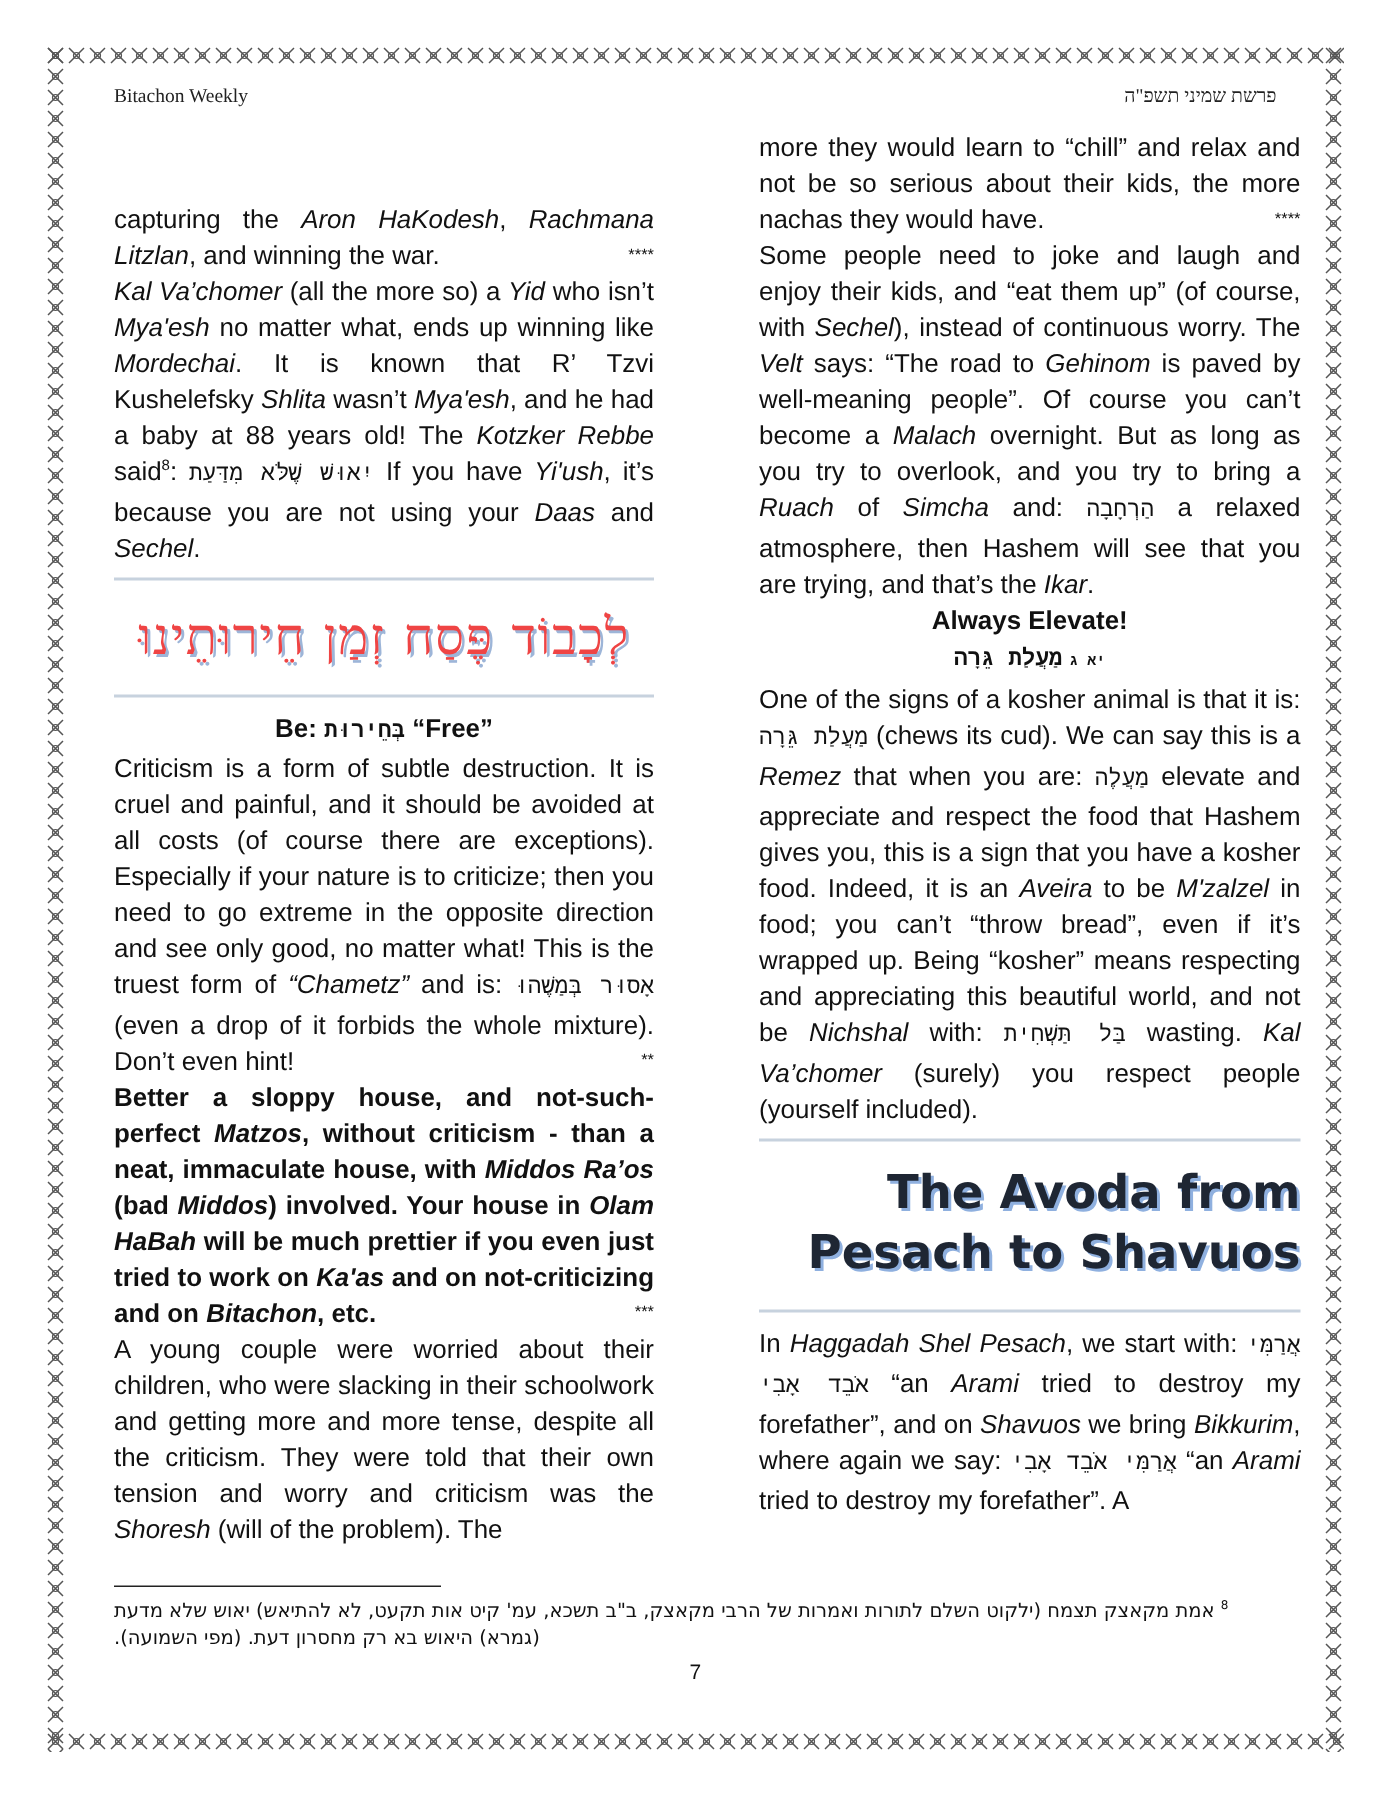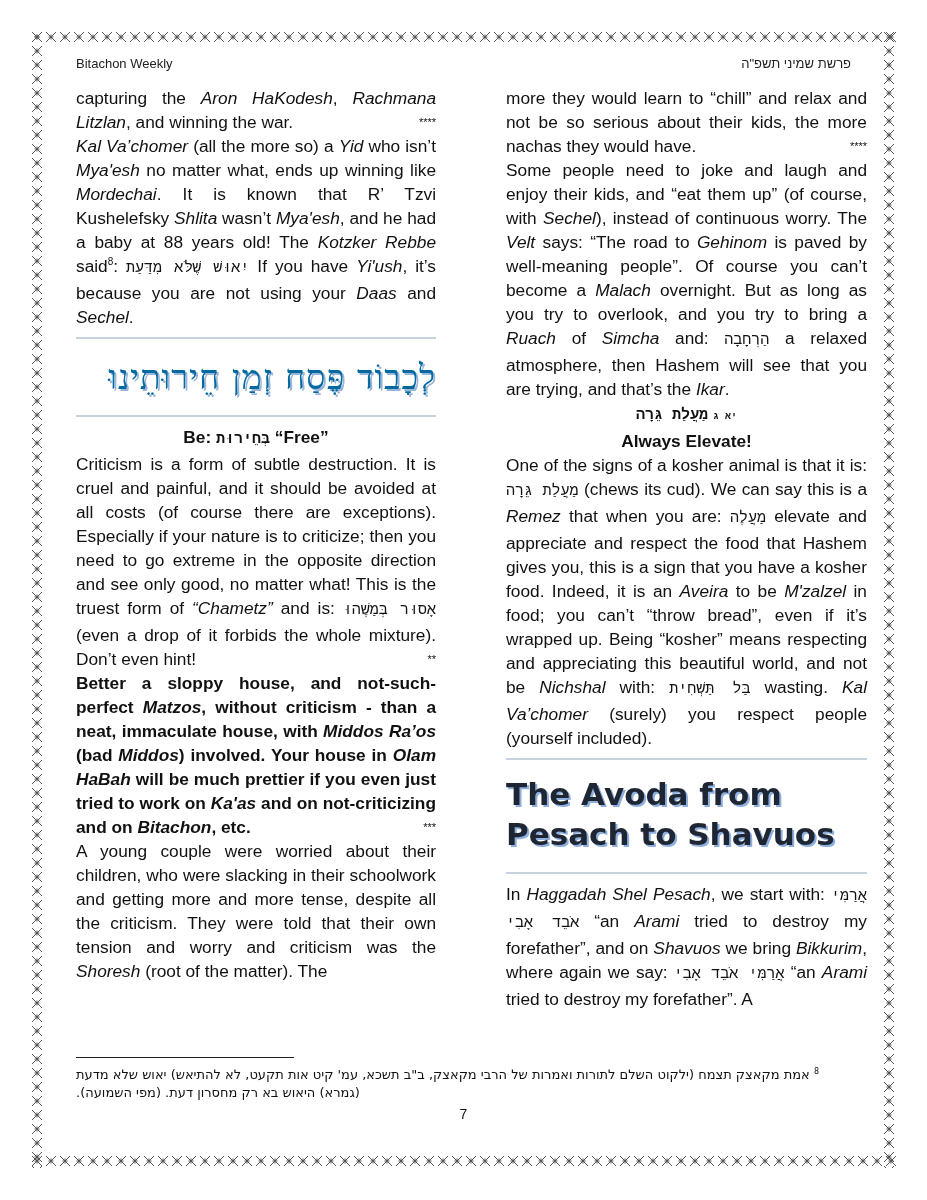--- a/index.html
+++ b/index.html
@@ -10,41 +10,41 @@
   .border-frame .edge { position: absolute; }
   .edge.top, .edge.bottom { left: 0; right: 0; height: 14px; }
   .edge.top { top: 0; }
   .edge.bottom { bottom: 0; }
   .edge.left, .edge.right { top: 0; bottom: 0; width: 14px; }
   .edge.left { left: 0; }
   .edge.right { right: 0; }
   .edge svg { width: 100%; height: 100%; display: block; }
 
   .header { position: absolute; top: 56px; left: 76px; right: 76px; height: 20px;
-            font-family: Liberation Sans, sans-serif; font-size: 13px; color: #222; }
+            font-family: Liberation Serif, serif; font-size: 13px; color: #222; }
   .header .left { position: absolute; left: 0; top: 0; }
   .header .right { position: absolute; right: 0; top: 0; direction: rtl; }
 
   .col { position: absolute; top: 86px; width: 360px; font-size: 17.3px; line-height: 24px; }
-  .col.left { left: 76px; }
+  .col.left { left: 76px; margin-top: 48px; }
   .col.right { left: 490px; width: 361px; margin-left: 16px; }
   .col p { margin: 0; text-align: justify; }
   .col p.last { text-align-last: left; }
   .stars { float: right; font-size: 11px; line-height: 24px; }
   .center { text-align: center !important; }
   .bold { font-weight: bold; }
   i { font-style: italic; }
   .heb { font-family: Liberation Mono, monospace; font-size: 15px; direction: rtl; unicode-bidi: isolate; }
   sup { font-size: 10px; line-height: 0; }
 
   .divider { height: 2px; background: #c7d2de; margin: 8px 0; }
-  .banner-heb { text-align: right; direction: rtl; font-family: "DejaVu Serif", serif;
-                font-size: 34px; line-height: 60px; color: #0369a1;
+  .banner-heb { text-align: center; direction: rtl; font-family: "DejaVu Serif", serif;
+                font-size: 34px; line-height: 60px; color: #ef4444;
                 text-shadow: 2px 2px 0 #9db5d8; letter-spacing: 1px; }
-  .banner-en { text-align: left; font-family: "DejaVu Sans", sans-serif; font-weight: bold;
+  .banner-en { text-align: right; font-family: "DejaVu Sans", sans-serif; font-weight: bold;
                font-size: 31px; line-height: 40px; color: #1e2633; padding: 6px 0 10px;
                text-shadow: 2px 2px 0 #8fb0df; }
 
   .footnote-rule { position: absolute; left: 76px; top: 1057px; width: 218px; height: 1px; background: #222; }
   .footnote { position: absolute; left: 76px; top: 1066px; width: 776px; direction: rtl;
               font-family: "DejaVu Sans", sans-serif; font-size: 13px; line-height: 18px; text-align: left; }
   .footnote sup { font-size: 8px; }
   .page-num { position: absolute; top: 1106px; left: 0; right: 0; text-align: center;
               font-size: 14px; }
 </style>
@@ -92,29 +92,29 @@
   <div class="divider"></div>
   <div class="banner-heb">לְכָבוֹד פֶּסַח זְמַן חֵירוּתֵינוּ</div>
   <div class="divider"></div>
 
   <p class="center bold"><span>Be: </span><span class="heb bold">בְּחֵירוּת</span><span> “Free”</span></p>
 
   <p><span>Criticism is a form of subtle destruction. It is cruel and painful, and it should be avoided at all costs (of course there are exceptions). Especially if your nature is to criticize; then you need to go extreme in the opposite direction and see only good, no matter what! This is the truest form of </span><i>“Chametz”</i><span> and is: </span><span class="heb">אָסוּר בְּמַשֶׁהוּ</span><span> (even a drop of it forbids the whole mixture). Don’t even hint!</span><span class="stars">**</span></p>
 
   <p class="bold"><span>Better a sloppy house, and not-such-perfect </span><i>Matzos</i><span>, without criticism - than a neat, immaculate house, with </span><i>Middos Ra’os</i><span> (bad </span><i>Middos</i><span>) involved. Your house in </span><i>Olam HaBah</i><span> will be much prettier if you even just tried to work on </span><i>Ka'as</i><span> and on not-criticizing and on </span><i>Bitachon</i><span>, etc.</span><span class="stars" style="font-weight:normal">***</span></p>
 
-  <p><span>A young couple were worried about their children, who were slacking in their schoolwork and getting more and more tense, despite all the criticism. They were told that their own tension and worry and criticism was the </span><i>Shoresh</i><span> (root of the matter). The</span></p>
+  <p><span>A young couple were worried about their children, who were slacking in their schoolwork and getting more and more tense, despite all the criticism. They were told that their own tension and worry and criticism was the </span><i>Shoresh</i><span> (will of the problem). The</span></p>
 </div>
 
 <div class="col right">
   <p><span>more they would learn to “chill” and relax and not be so serious about their kids, the more nachas they would have.</span><span class="stars">****</span></p>
   <p class="last"><span>Some people need to joke and laugh and enjoy their kids, and “eat them up” (of course, with </span><i>Sechel</i><span>), instead of continuous worry. The </span><i>Velt</i><span> says: “The road to </span><i>Gehinom</i><span> is paved by well-meaning people”. Of course you can’t become a </span><i>Malach</i><span> overnight. But as long as you try to overlook, and you try to bring a </span><i>Ruach</i><span> of </span><i>Simcha</i><span> and: </span><span class="heb">הַרְחָבָה</span><span> a relaxed atmosphere, then Hashem will see that you are trying, and that’s the </span><i>Ikar</i><span>.</span></p>
 
+  <p class="center bold">Always Elevate!</p>
   <p class="center bold"><span class="heb bold">מַעֲלַת גֵּרָה</span> <span class="heb" style="font-size:10px">יא ג</span></p>
-  <p class="center bold">Always Elevate!</p>
 
   <p class="last"><span>One of the signs of a kosher animal is that it is: </span><span class="heb">מַעֲלַת גֵּרָה</span><span> (chews its cud). We can say this is a </span><i>Remez</i><span> that when you are: </span><span class="heb">מַעֲלֶה</span><span> elevate and appreciate and respect the food that Hashem gives you, this is a sign that you have a kosher food. Indeed, it is an </span><i>Aveira</i><span> to be </span><i>M'zalzel</i><span> in food; you can’t “throw bread”, even if it’s wrapped up. Being “kosher” means respecting and appreciating this beautiful world, and not be </span><i>Nichshal</i><span> with: </span><span class="heb">בַּל תַּשְׁחִית</span><span> wasting. </span><i>Kal Va’chomer</i><span> (surely) you respect people (yourself included).</span></p>
 
   <div class="divider"></div>
   <div class="banner-en">The Avoda from Pesach to Shavuos</div>
   <div class="divider"></div>
 
   <p><span>In </span><i>Haggadah Shel Pesach</i><span>, we start with: </span><span class="heb">אֲרַמִּי אֹבֵד אָבִי</span><span> “an </span><i>Arami</i><span> tried to destroy my forefather”, and on </span><i>Shavuos</i><span> we bring </span><i>Bikkurim</i><span>, where again we say: </span><span class="heb">אֲרַמִּי אֹבֵד אָבִי</span><span> “an </span><i>Arami</i><span> tried to destroy my forefather”. A</span></p>
 </div>
 

